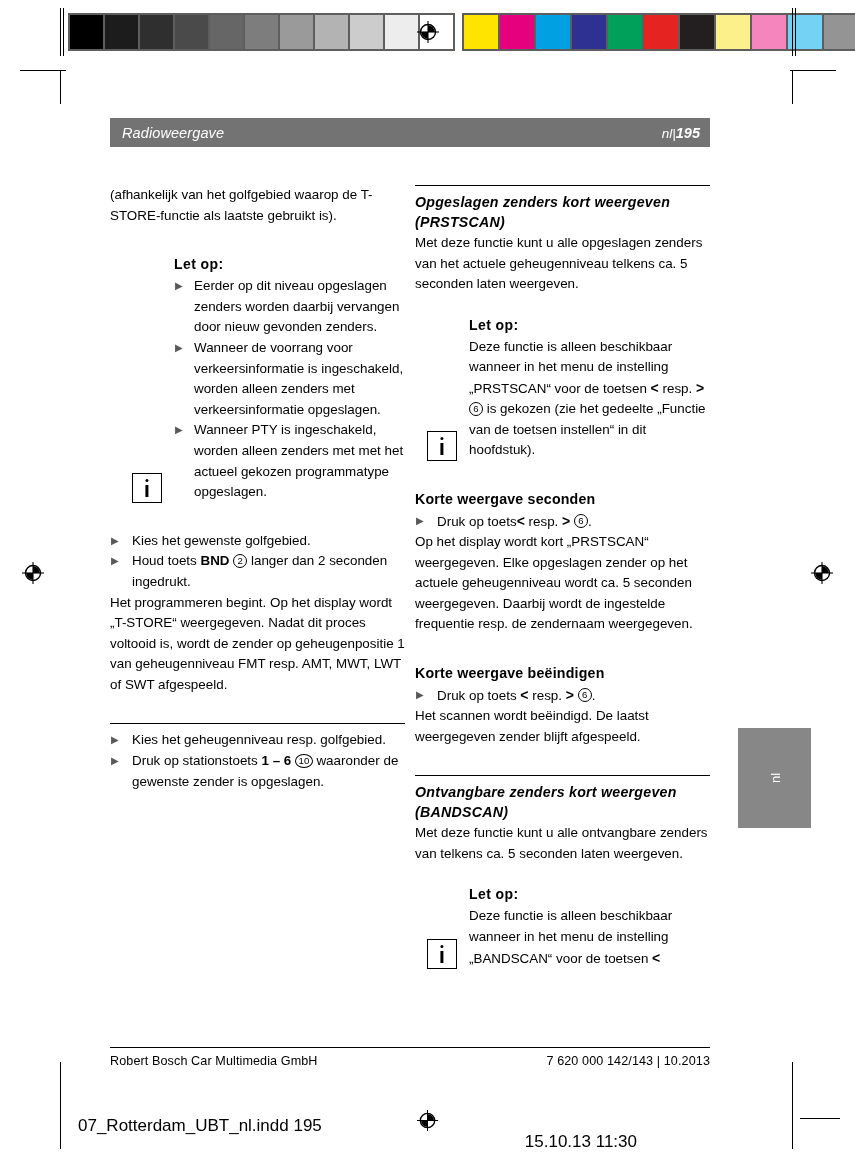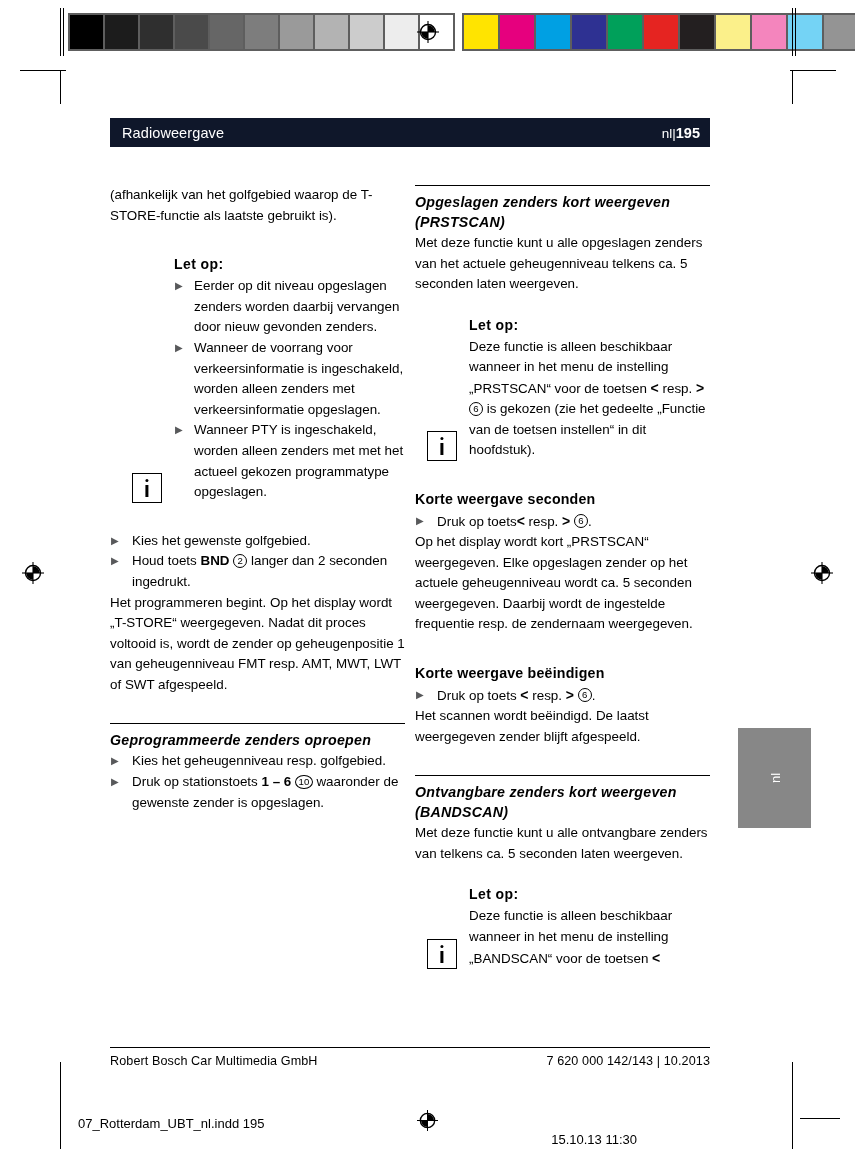--- a/index.html
+++ b/index.html
@@ -53,26 +53,27 @@
   
   .page {
     position: absolute;
     left: 110px; top: 118px;
     width: 600px;
   }
 
   .header-band {
     position: relative;
     height: 29px;
-    background: #0f172a;
+    background: #737373;
     color: #fff;
     display: flex;
     align-items: center;
     justify-content: space-between;
     padding: 0 10px 0 12px;
+    font-style: italic;
   }
   .header-title {
     font-size: 14.5px;
     letter-spacing: 0.1px;
   }
   .header-page {
     font-size: 13.5px;
   }
   .header-page .pg {
     font-weight: bold;
@@ -223,21 +224,21 @@
     color: #fff;
     font-size: 13px;
     white-space: nowrap;
   }
 
   
   .slug {
     position: absolute;
     left: 0; top: 1103px;
     width: 699px; height: 53px;
-    font-size: 13px;
+    font-size: 17px;
     font-family: "Liberation Sans", sans-serif;
   }
   .slug .sname {
     position: absolute;
     left: 78px; top: 13px;
   }
   .slug .sdate {
     position: absolute;
     right: 62px; top: 13px;
     white-space: nowrap;
@@ -382,21 +383,20 @@
       <span class="tri">▶</span>
       <span class="btxt"><span>Houd toets </span><b>BND</b> <span class="keynum">2</span><span> langer dan 2 seconden ingedrukt.</span></span>
     </div>
 
     <p>Het programmeren begint. Op het display wordt</p>
     <p>„T-STORE“ weergegeven. Nadat dit proces voltooid is, wordt de zender op geheugenpositie 1 van geheugenniveau FMT resp. AMT, MWT, LWT of SWT afgespeeld.</p>
 
     <div class="gap-md"></div>
 
     <div class="rule"></div>
-    <h2 class="sect">Geprogrammeerde zenders oproepen</h2>
 
     <div class="bullet">
       <span class="tri">▶</span>
       <span class="btxt">Kies het geheugenniveau resp. golfgebied.</span>
     </div>
     <div class="bullet">
       <span class="tri">▶</span>
       <span class="btxt"><span>Druk op stationstoets </span><b>1 – 6</b> <span class="keynum">10</span><span> waaronder de gewenste zender is opgeslagen.</span></span>
     </div>
   </div>

